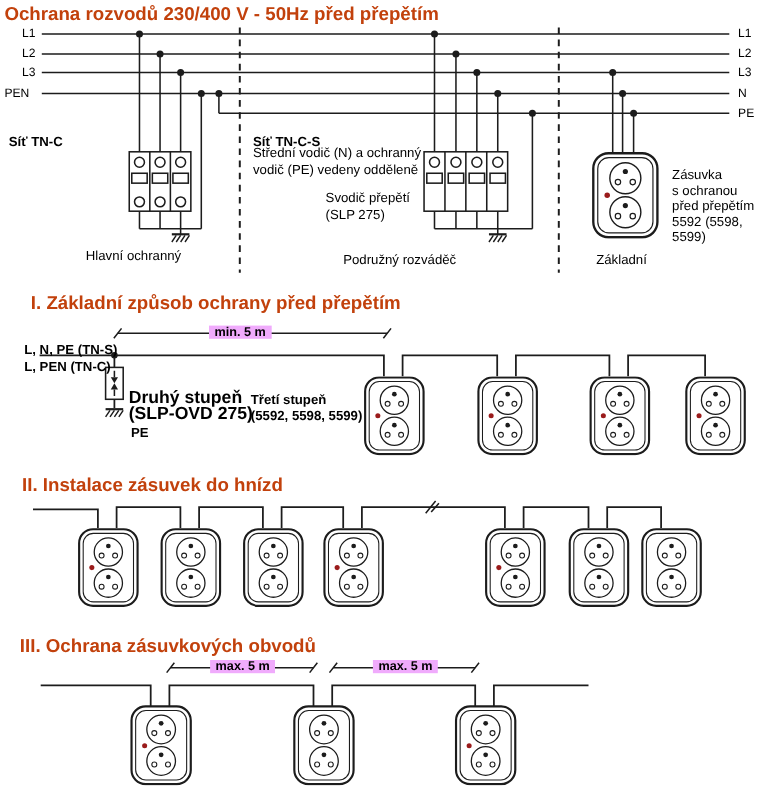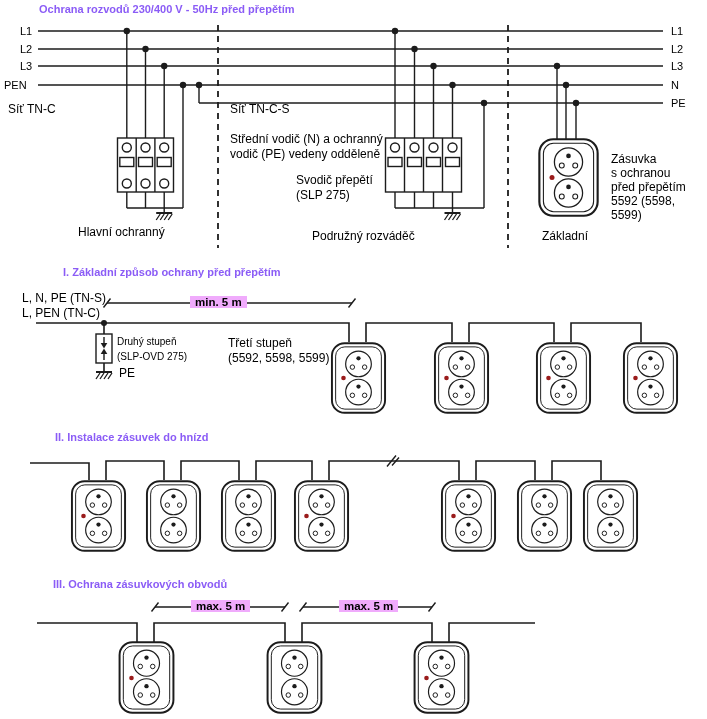--- a/index.html
+++ b/index.html
@@ -2,22 +2,22 @@
 <html><head>
 <meta charset="utf-8">
 <style>
   html,body{margin:0;padding:0;background:#fff;}
   #stage{position:relative;width:707px;height:719px;background:#fff;overflow:hidden;
          font-family:"Liberation Sans","DejaVu Sans",sans-serif;color:#000;}
   #sch$ {position:absolute;}
   svg{position:absolute;left:0;top:0;}
   .lbl{position:absolute;font-size:12px;line-height:15px;white-space:pre-line;color:#000;}
   .sm{font-size:11px;line-height:13px;}
-  .b{font-weight:normal;}
-  .heading{position:absolute;font-size:11px;font-weight:bold;white-space:pre;color:#8b5cf6;margin-left:35px;}
+  .b{font-weight:bold;margin-top:20px;}
+  .heading{position:absolute;font-size:17px;font-weight:bold;white-space:pre;color:#c2410c;}
   .dim{position:absolute;font-size:11.5px;font-weight:bold;background:#f0abfc;padding:0 5px;color:#000;}
   .ctr{text-align:left;}
   .lh14{line-height:14px;}
   .wire{stroke:#1c1c1c;stroke-width:1.4;fill:none;}
   .wire2{stroke:#1c1c1c;stroke-width:1.6;fill:none;}
   .dash{stroke:#1c1c1c;stroke-width:1.8;fill:none;stroke-dasharray:6 5;}
   .dev{stroke:#1c1c1c;stroke-width:1.4;fill:#fff;}
   .dot{fill:#1c1c1c;stroke:none;}
 </style>
 </head>
@@ -206,21 +206,21 @@
   <div class="lbl lh14" style="left:611px;top:152px;">Zásuvka
 s ochranou
 před přepětím
 5592 (5598, 5599)</div>
   <div class="lbl" style="left:542px;top:229px;">Základní</div>
 
   <div class="heading" style="left:28px;top:266px;">I. Základní způsob ochrany před přepětím</div>
   <div class="lbl b" style="left:22px;top:291px;">L, N, PE (TN-S)
 L, PEN (TN-C)</div>
   <div class="dim" style="left:190px;top:296px;">min. 5 m</div>
-  <div class="lbl b" style="left:117px;top:334px;font-size:10px;">Druhý stupeň
+  <div class="lbl b" style="left:117px;top:334px;font-size:16px;">Druhý stupeň
 (SLP-OVD 275)</div>
   <div class="lbl b ctr" style="left:228px;top:336px;width:104px;font-size:12px;">Třetí stupeň
 (5592, 5598, 5599)</div>
   <div class="lbl b" style="left:119px;top:366px;">PE</div>
 
   <div class="heading" style="left:20px;top:431px;">II. Instalace zásuvek do hnízd</div>
 
   <div class="heading" style="left:18px;top:578px;">III. Ochrana zásuvkových obvodů</div>
   <div class="dim" style="left:191px;top:600px;">max. 5 m</div>
   <div class="dim" style="left:339px;top:600px;">max. 5 m</div>

